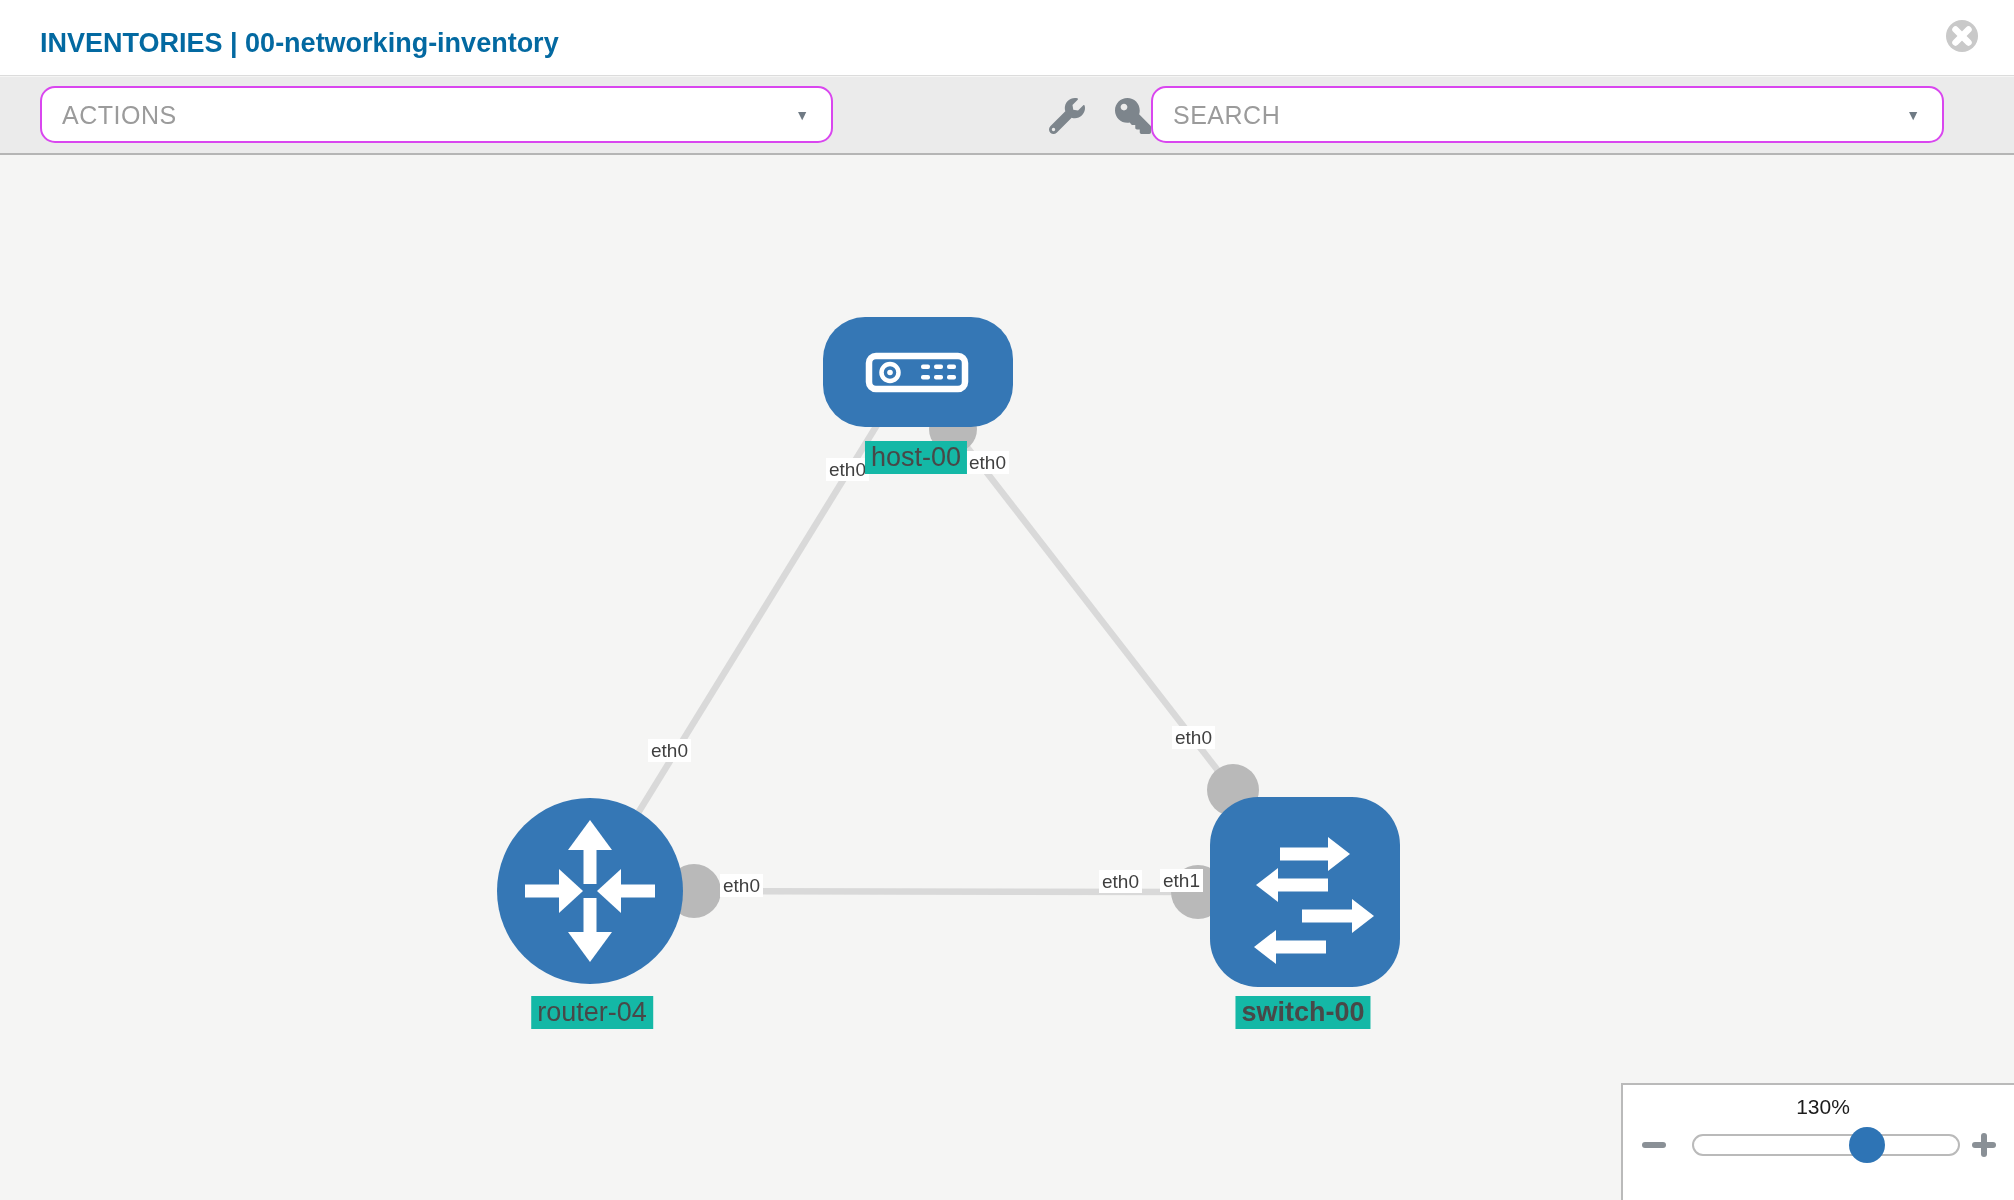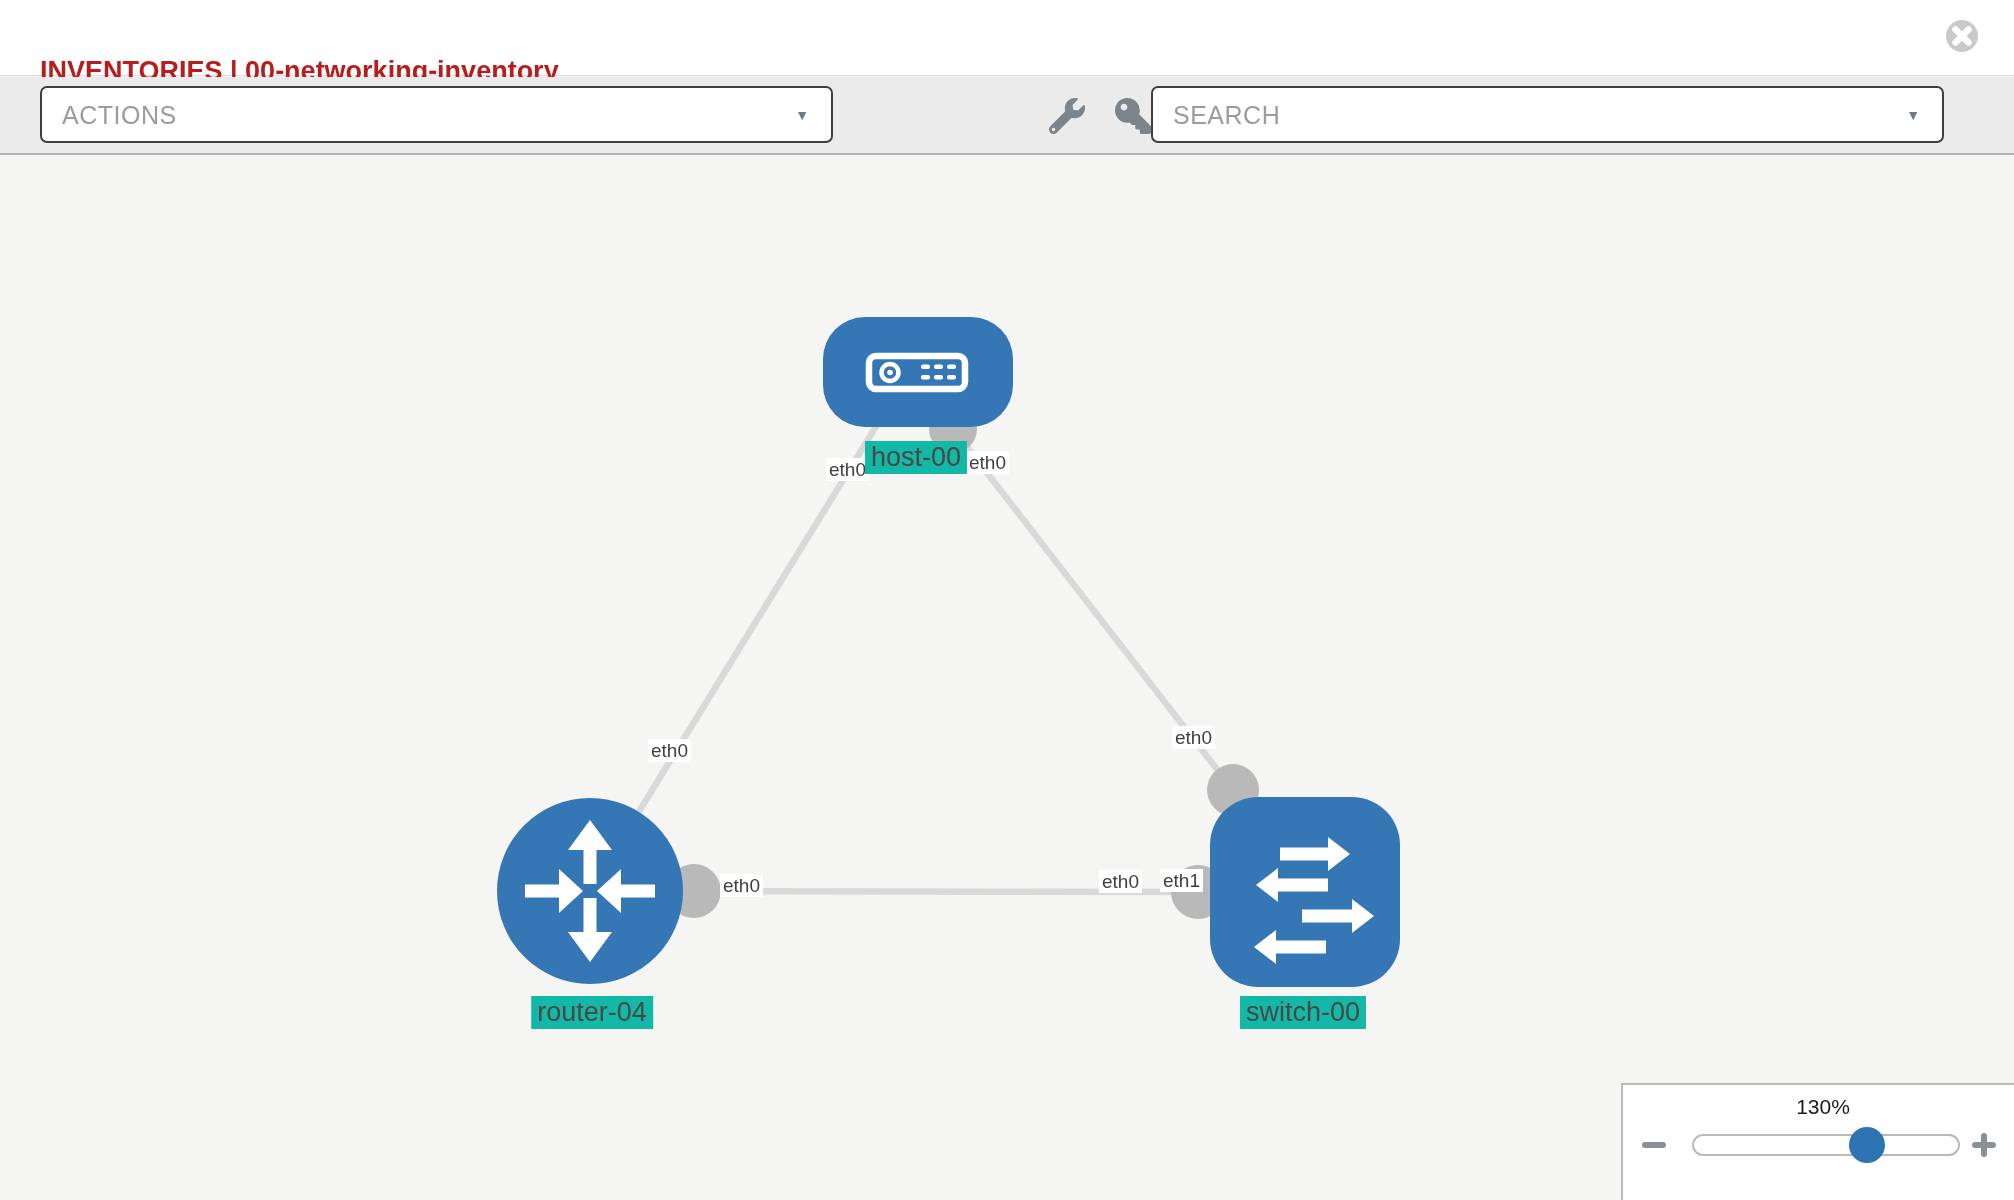--- a/index.html
+++ b/index.html
@@ -3,29 +3,29 @@
 <meta charset="utf-8">
 <style>
   * { margin:0; padding:0; box-sizing:border-box; }
   html,body { width:2014px; height:1200px; overflow:hidden;
     font-family:"Liberation Sans", sans-serif; background:#f5f5f4; }
 
   
   .header { position:absolute; left:0; top:0; width:2014px; height:76px;
     background:#ffffff; border-bottom:1px solid #dcdcdc; }
   .page-title { position:absolute; left:40px; top:28px; font-size:27px;
-    font-weight:bold; color:#b91c1c; white-space:nowrap;margin-top:28px; }
+    font-weight:bold; color:#0369a1; white-space:nowrap; }
   .close-btn { position:absolute; right:32px; top:17px; width:40px; height:40px;
     background:none; border:none; cursor:pointer; }
 
   
   .toolbar { position:absolute; left:0; top:77px; width:2014px; height:78px;
     background:#ebebeb; border-bottom:2px solid #b5b5b5; }
   .dropdown { position:absolute; top:9px; height:57px; background:#ffffff;
-    border:2px solid #404040; border-radius:7px; cursor:pointer; }
+    border:2px solid #d946ef; border-radius:15px; cursor:pointer; }
   .dropdown-actions { left:40px; width:793px; }
   .dropdown-search { left:1151px; width:793px; }
   .dropdown .dd-label { position:absolute; left:20px; top:50%;
     transform:translateY(-50%); font-size:25px; color:#9b9b9b;
     letter-spacing:0.5px; }
   .dropdown .caret { position:absolute; right:22px; top:50%;
     transform:translateY(-50%); font-size:14px; color:#6f7a84; }
   .tool-btn { position:absolute; top:20px; width:42px; height:40px;
     background:none; border:none; cursor:pointer; }
   .tool-btn.wrench { left:1046px; }
@@ -159,21 +159,21 @@
   <div class="chip" style="left:826px; top:303px;">eth0</div>
   <div class="chip" style="left:966px; top:296px;">eth0</div>
   <div class="chip" style="left:648px; top:584px;">eth0</div>
   <div class="chip" style="left:1172px; top:571px;">eth0</div>
   <div class="chip" style="left:720px; top:719px;">eth0</div>
   <div class="chip" style="left:1099px; top:715px;">eth0</div>
   <div class="chip" style="left:1160px; top:714px;">eth1</div>
 
   <div class="node-label" style="left:916px; top:286px;">host-00</div>
   <div class="node-label" style="left:592px; top:841px;">router-04</div>
-  <div class="node-label" style="left:1303px; top:841px;">switch-00</div>
+  <div class="node-label" style="left:1303px; top:841px;font-weight:bold;">switch-00</div>
 
   <div class="zoom-box">
     <div class="zoom-value">130%</div>
     <button class="zoom-btn zoom-out">
       <span class="hbar"></span>
     </button>
     <div class="zoom-track">
       <div class="zoom-knob"></div>
     </div>
     <button class="zoom-btn zoom-in">

